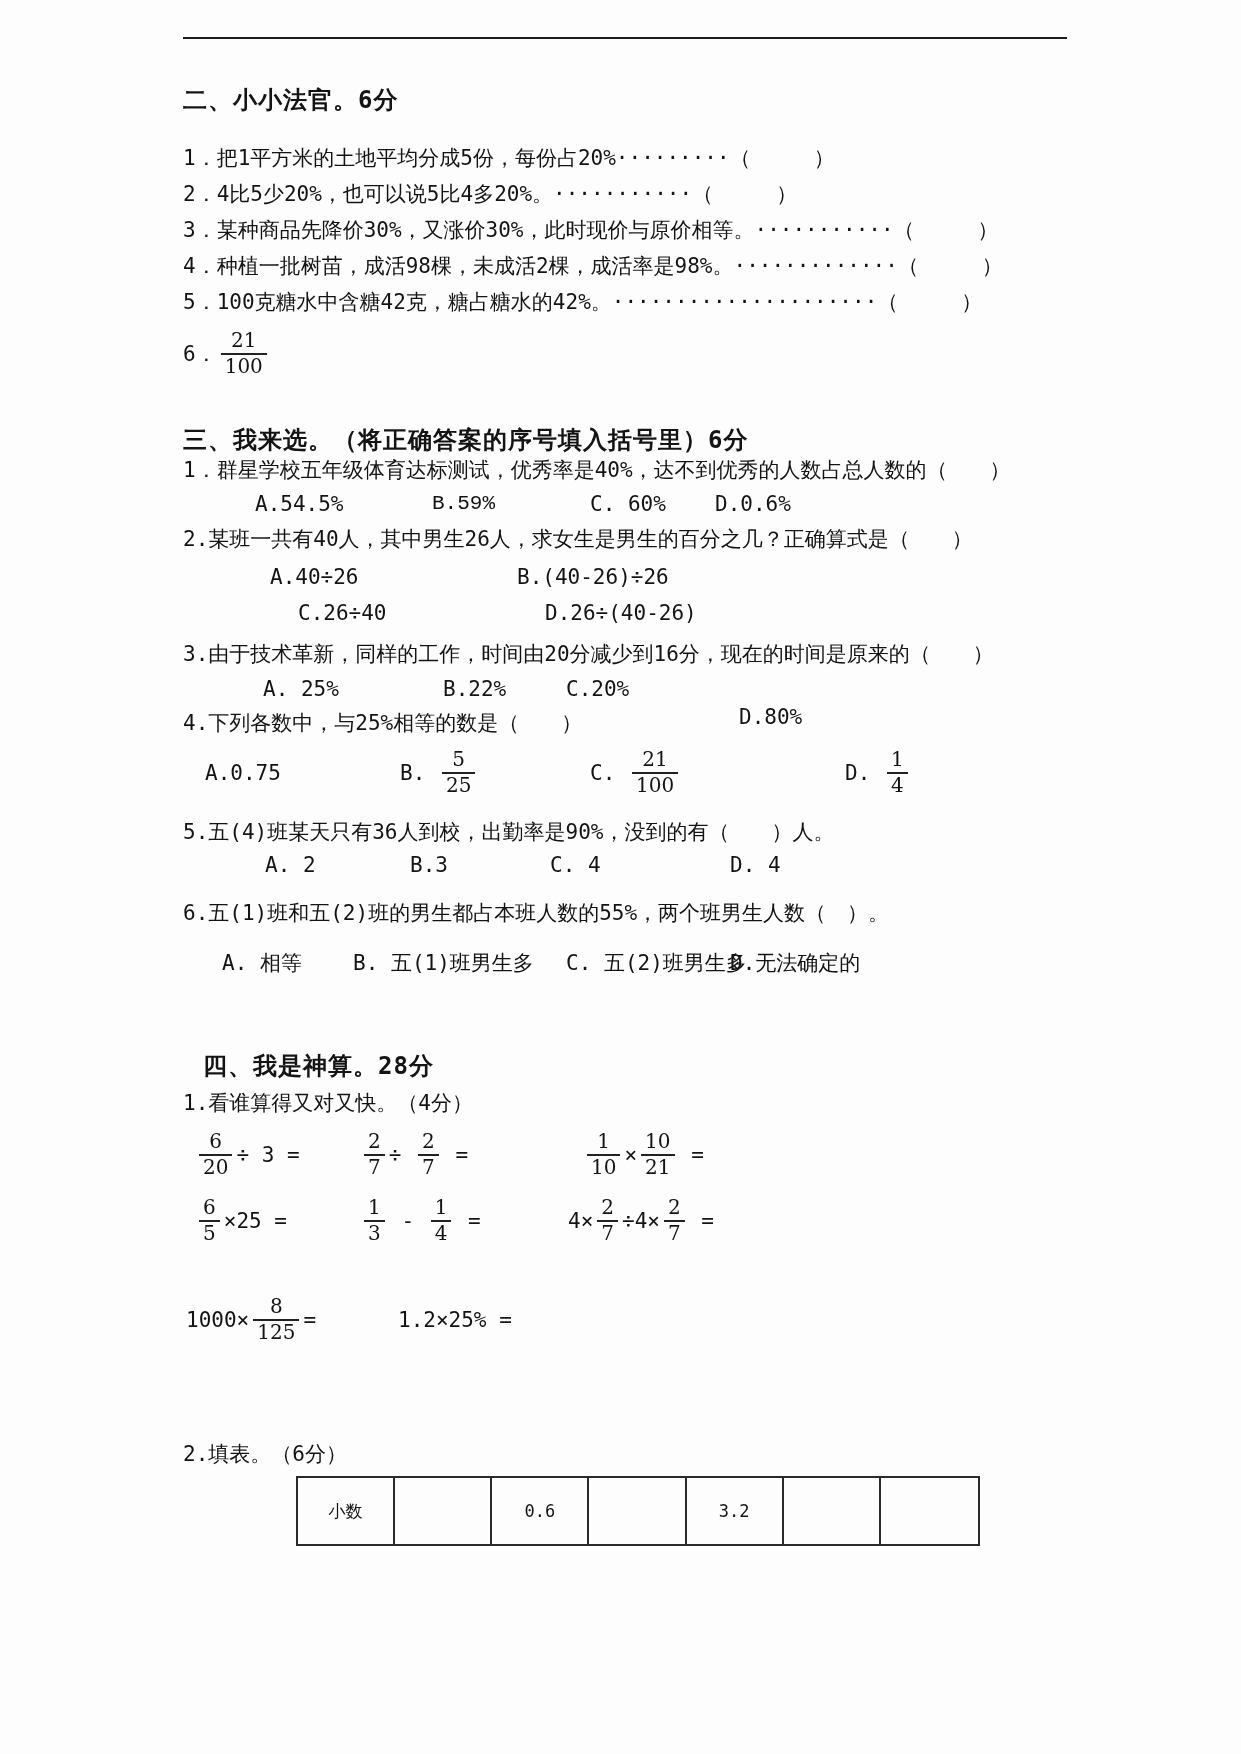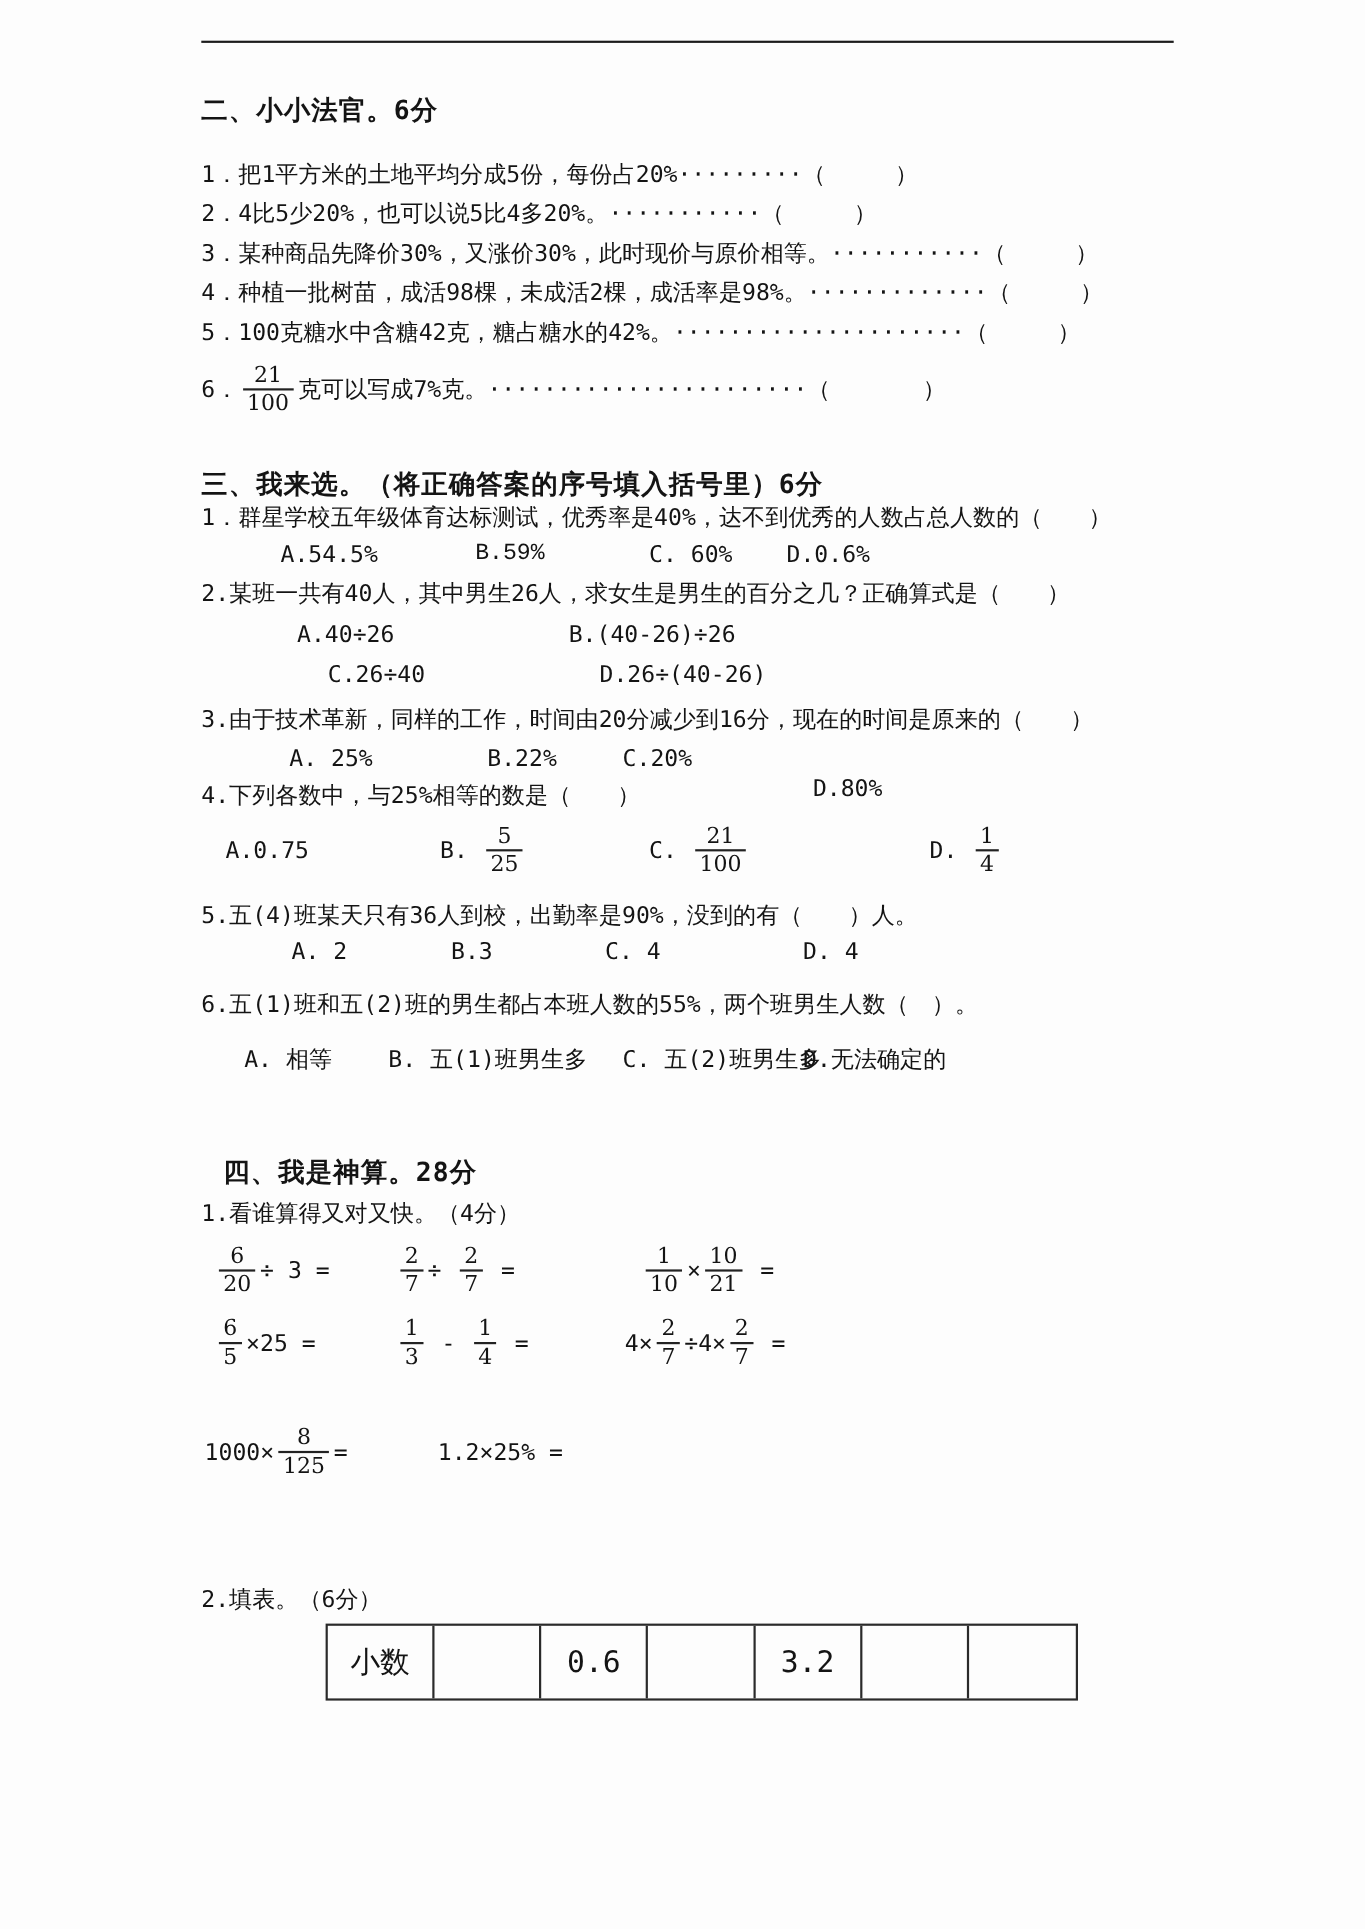--- a/index.html
+++ b/index.html
@@ -30,36 +30,36 @@
   .optrow-tall .opt{display:flex;align-items:center;height:66px;}
   .calcrow{position:absolute;width:1241px;}
   .calcrow .expr{position:absolute;top:0;display:flex;align-items:center;white-space:pre;font-size:21px;}
   .fill-table{
     display:grid;grid-template-columns:repeat(7,1fr);
     border:2px solid #2a2a2a;box-sizing:border-box;
   }
   .fill-table .cell{
     border-right:2px solid #2a2a2a;
     display:flex;align-items:center;justify-content:center;
-    font-size:27px;
+    font-size:17px;
   }
   .fill-table .cell:last-child{border-right:none;}
 </style>
 </head>
 <body>
 
 <div class="abs rule" style="left:183px;top:37px;width:884px;"></div>
 
 <div class="abs sec-title" style="left:183px;top:84px;">二、小小法官。6分</div>
 <div class="abs line" style="left:183px;top:146px;">1．把1平方米的土地平均分成5份，每份占20%·········（　　　）</div>
 <div class="abs line" style="left:183px;top:182px;">2．4比5少20%，也可以说5比4多20%。···········（　　　）</div>
 <div class="abs line" style="left:183px;top:218px;">3．某种商品先降价30%，又涨价30%，此时现价与原价相等。···········（　　　）</div>
 <div class="abs line" style="left:183px;top:254px;">4．种植一批树苗，成活98棵，未成活2棵，成活率是98%。·············（　　　）</div>
 <div class="abs line" style="left:183px;top:290px;">5．100克糖水中含糖42克，糖占糖水的42%。·····················（　　　）</div>
-<div class="abs flexline" style="left:183px;top:322px;height:64px;"><span class="tok">6．</span><span class="frac"><span class="num">21</span><span class="den">100</span></span><span class="tok">克可以写成7%克。·······················（　　　　）</span></div>
+<div class="abs flexline" style="left:183px;top:322px;height:64px;"><span class="tok">6．</span><span class="frac"><span class="num">21</span><span class="den">100</span></span></div>
 
 <div class="abs sec-title" style="left:183px;top:424px;">三、我来选。（将正确答案的序号填入括号里）6分</div>
 
 <div class="abs line" style="left:183px;top:458px;">1．群星学校五年级体育达标测试，优秀率是40%，达不到优秀的人数占总人数的（　　）</div>
 <div class="optrow" style="top:492px;">
   <span class="opt" style="left:255px;">A.54.5%</span>
   <span class="opt" style="left:432px;font-family:Liberation Mono, monospace;">B.59%</span>
   <span class="opt" style="left:590px;">C. 60%</span>
   <span class="opt" style="left:715px;">D.0.6%</span>
 </div>

